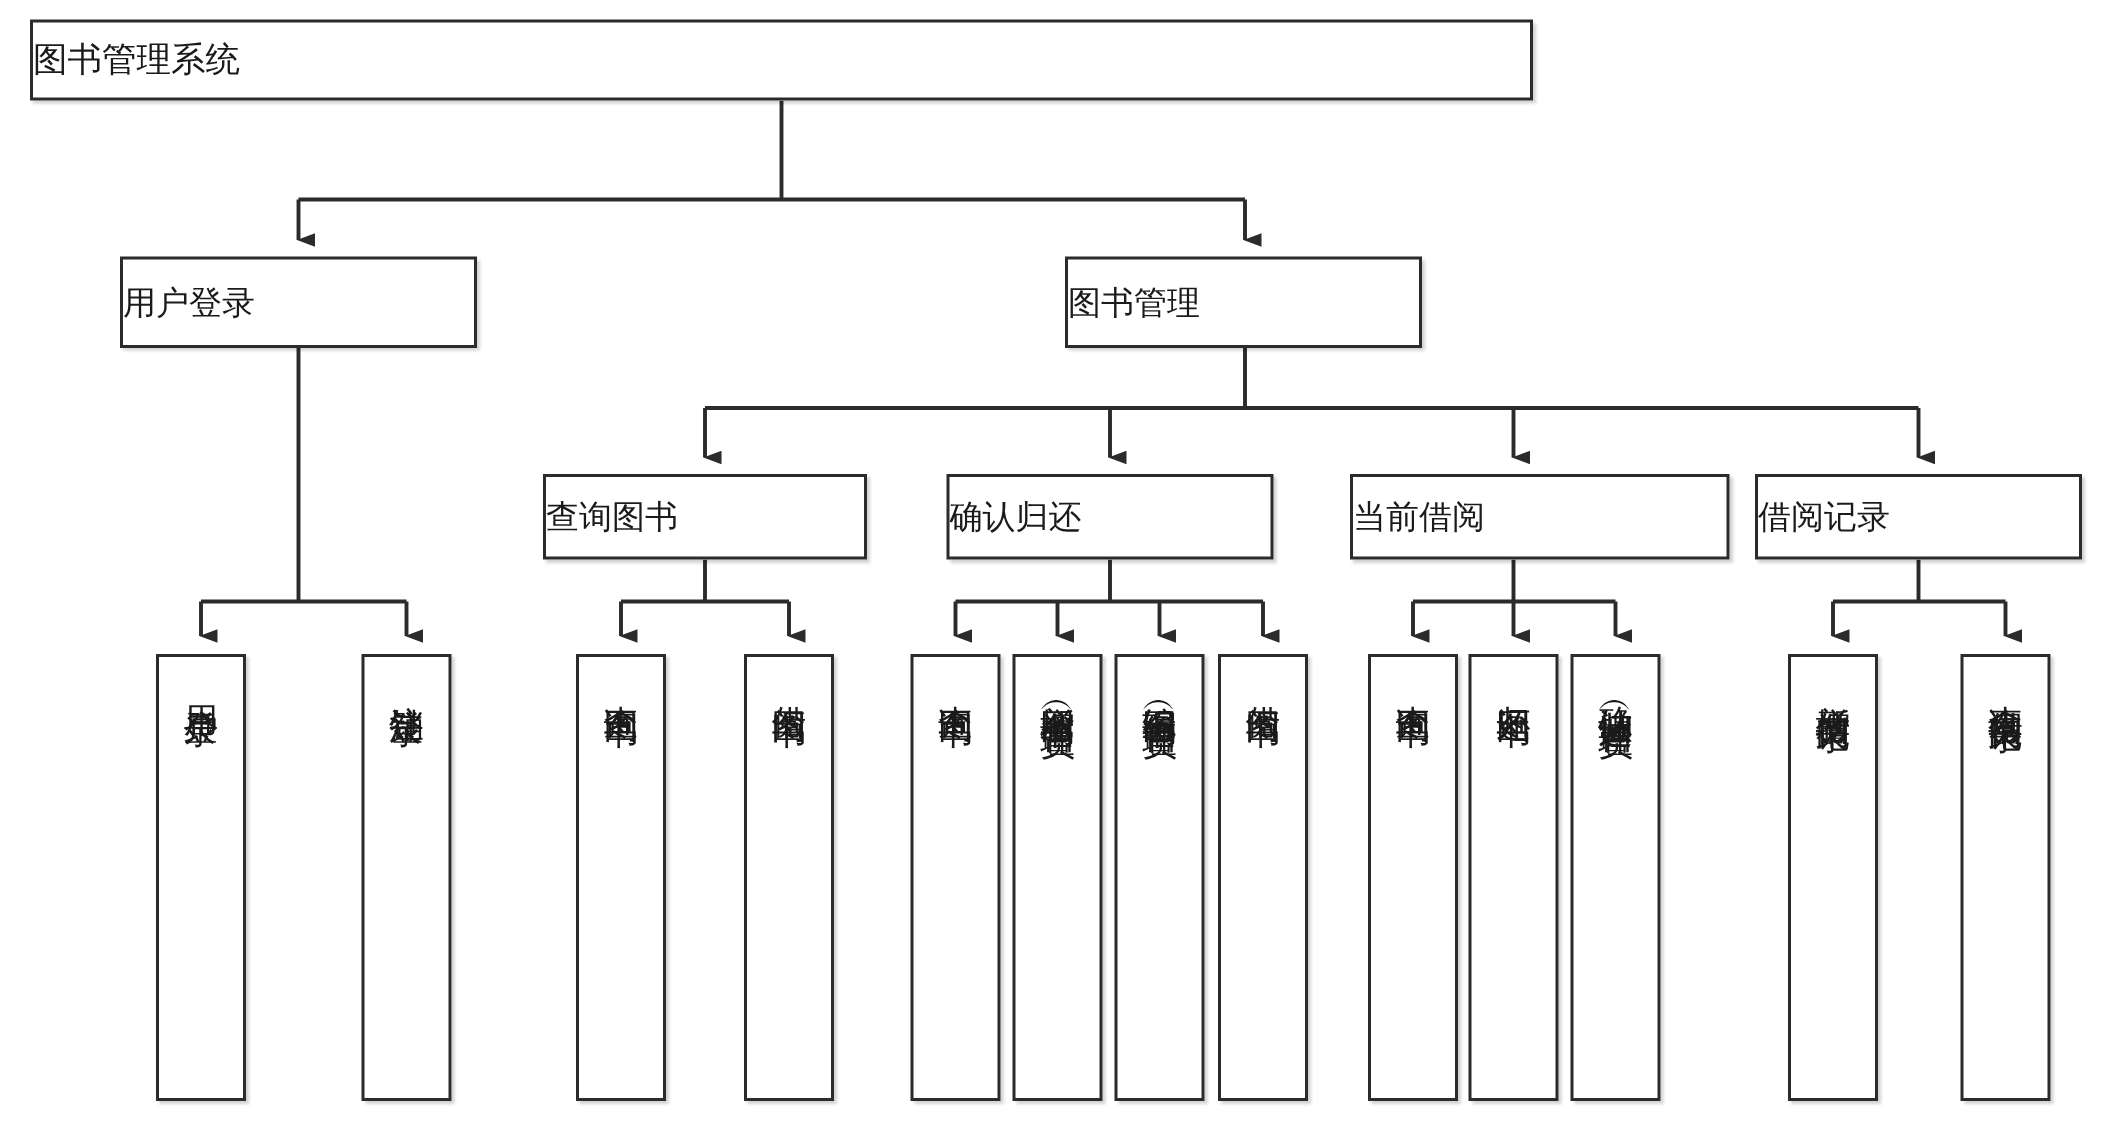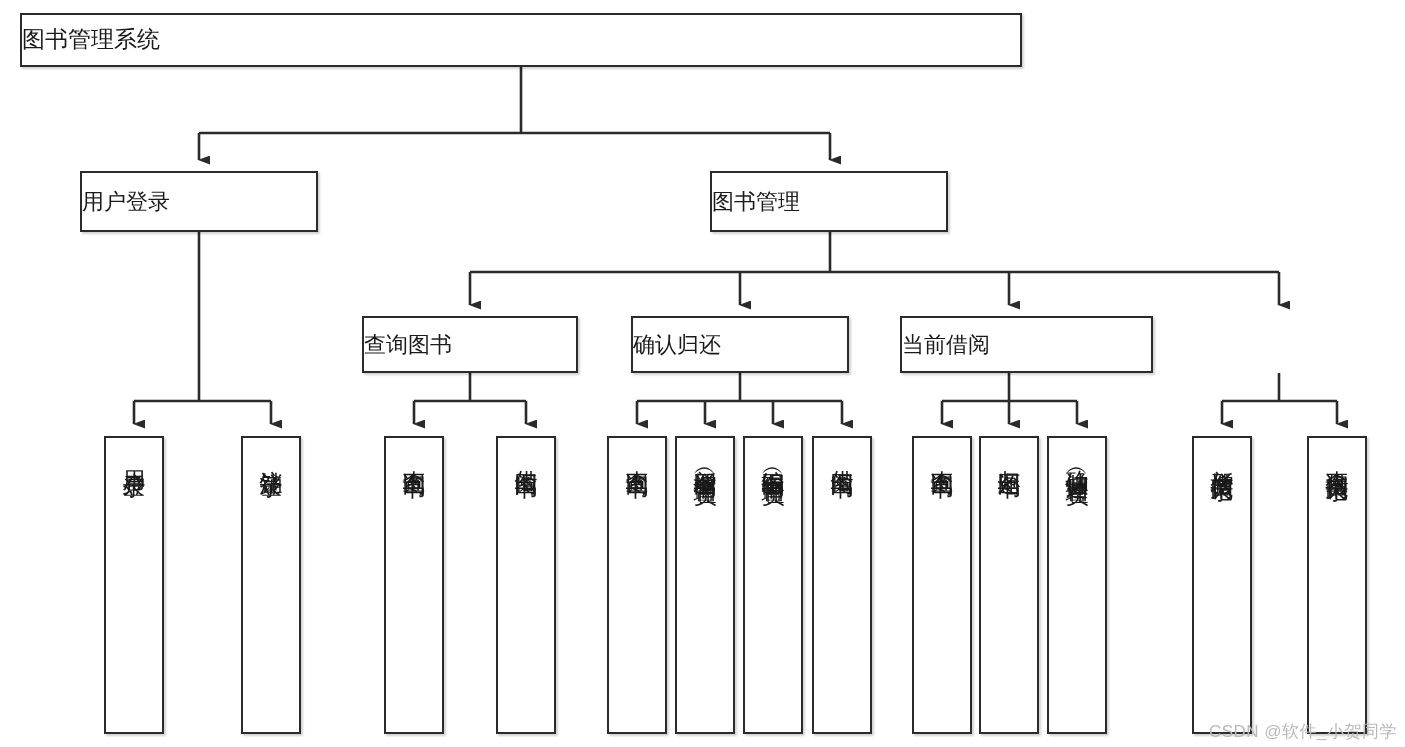--- a/index.html
+++ b/index.html
@@ -137,20 +137,23 @@
 
   <div class="node horiz" style="left:362px; top:316px; width:216px; height:57px;">
     <span class="lbl">查询图书</span>
   </div>
   <div class="node horiz" style="left:631px; top:316px; width:218px; height:57px;">
     <span class="lbl">确认归还</span>
   </div>
   <div class="node horiz" style="left:900px; top:316px; width:253px; height:57px;">
     <span class="lbl">当前借阅</span>
   </div>
+  <div class="node horiz" style="left:1170px; top:316px; width:218px; height:57px;">
+    <span class="lbl">借阅记录</span>
+  </div>
 
   <div class="node vert" style="left:104px; top:436px; width:60px; height:298px;">
     <span class="lbl">用户登录</span>
   </div>
   <div class="node vert" style="left:241px; top:436px; width:60px; height:298px;">
     <span class="lbl">注销登录</span>
   </div>
 
   <div class="node vert" style="left:384px; top:436px; width:60px; height:298px;">
     <span class="lbl">查询图书</span>
@@ -182,15 +185,14 @@
     <span class="lbl">确认归还（管理员）</span>
   </div>
 
   <div class="node vert" style="left:1192px; top:436px; width:60px; height:298px;">
     <span class="lbl">新增借阅记录</span>
   </div>
   <div class="node vert" style="left:1307px; top:436px; width:60px; height:298px;">
     <span class="lbl">查询借阅记录</span>
   </div>
 
-  <div class="watermark">CSDN @软件_小贺同学</div>
 
 </div>
 
 </body></html>

